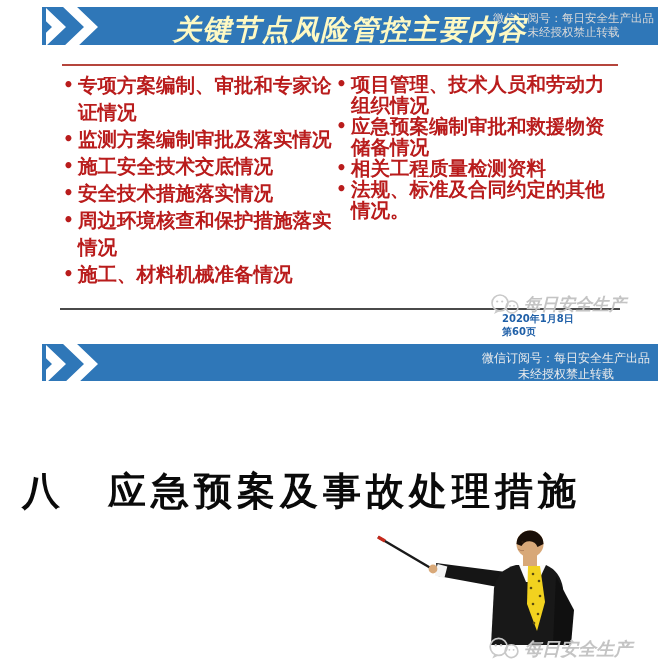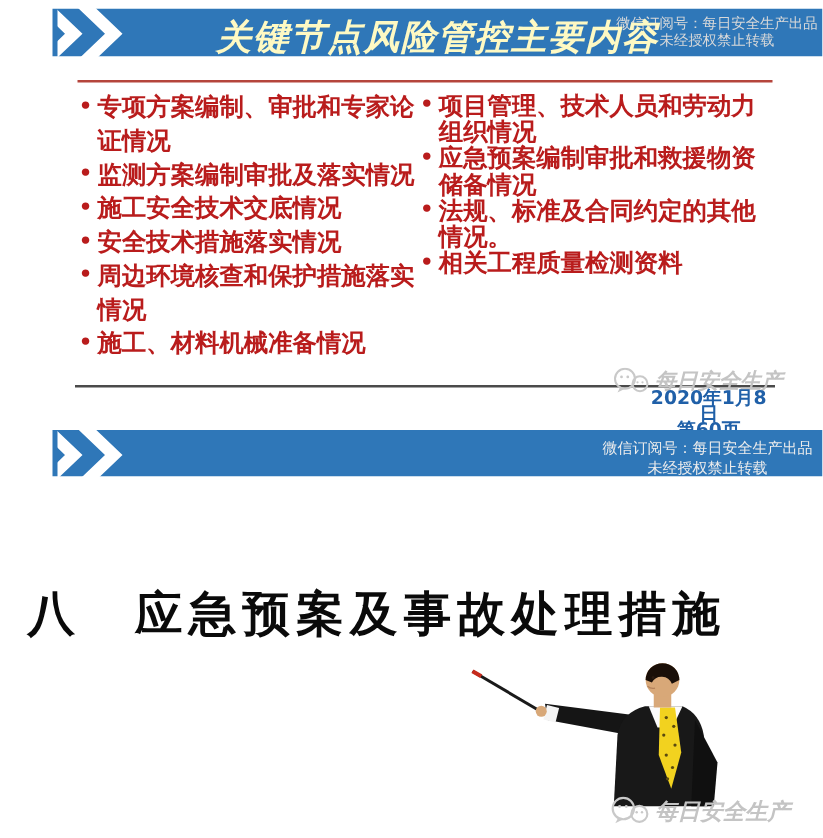--- a/index.html
+++ b/index.html
@@ -34,22 +34,22 @@
   .col-right { width:284px; margin-left:2px; line-height:21px; padding-top:2px; }
   .col li { position:relative; padding-left:15px; }
   .col li::before { content:"•"; position:absolute; left:0; top:0; font-size:17px; }
 
   
   .brandmark { position:absolute; display:flex; align-items:flex-end; color:#c4c4c4;
                font-family:"DejaVu Serif","Liberation Serif",serif; font-style:italic; font-weight:bold; }
   .brandmark .logo { margin-right:4px; }
   .brandmark1 { left:490px; top:293px; font-size:17px; }
   .brandmark2 { left:488px; top:637px; font-size:18px; }
-  .dateblock { position:absolute; left:517px; top:312px; width:100px; text-align:center;
-               color:#2060a8; font-size:15px; font-weight:bold; line-height:13px; }
+  .dateblock { position:absolute; left:502px; top:312px; width:100px; text-align:left;
+               color:#2060a8; font-size:10px; font-weight:bold; line-height:13px; }
 
   
   .slide-title2 {
     position:absolute; left:0; right:0; top:466px;
     text-align:left; padding-left:22px;
     color:#0a0a0a; font-family:"DejaVu Serif","Liberation Serif",serif;
     font-weight:bold; font-size:38px; letter-spacing:5px; white-space:pre;
   }
   .presenter { position:absolute; left:370px; top:518px; width:210px; height:128px; }
 </style>
@@ -79,22 +79,22 @@
         <li>专项方案编制、审批和专家论证情况</li>
         <li>监测方案编制审批及落实情况</li>
         <li>施工安全技术交底情况</li>
         <li>安全技术措施落实情况</li>
         <li>周边环境核查和保护措施落实情况</li>
         <li>施工、材料机械准备情况</li>
       </ul>
       <ul class="col col-right">
         <li>项目管理、技术人员和劳动力组织情况</li>
         <li>应急预案编制审批和救援物资储备情况</li>
+        <li>相关工程质量检测资料</li>
         <li>法规、标准及合同约定的其他情况。</li>
-        <li>相关工程质量检测资料</li>
       </ul>
     </div>
 
     <div class="divider-dark"></div>
 
     <div class="brandmark brandmark1">
       <svg class="logo" width="30" height="22" viewBox="0 0 30 22">
         <circle cx="10" cy="9" r="8" fill="none" stroke="#c9c9c9" stroke-width="1.6"></circle>
         <circle cx="7.2" cy="7.5" r="1.1" fill="#c9c9c9"></circle>
           <circle cx="12.2" cy="7.5" r="1.1" fill="#c9c9c9"></circle>

